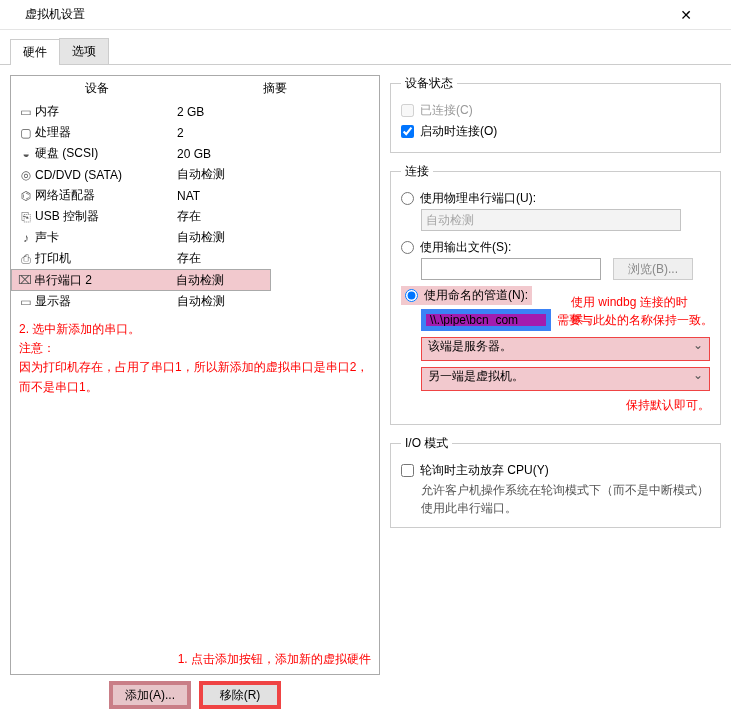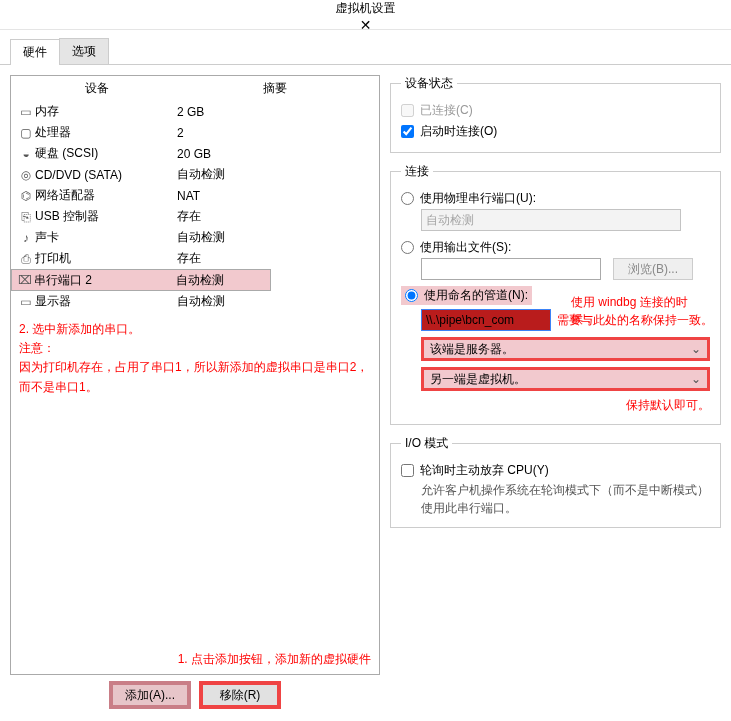--- a/index.html
+++ b/index.html
@@ -1,17 +1,17 @@
 <!DOCTYPE html>
 <html><head>
 <meta charset="utf-8">
 <style>
 * { box-sizing: border-box; font-family: "Microsoft YaHei", "Segoe UI", sans-serif; font-size: 12px; }
 body { margin: 0; background: #fff; width: 731px; height: 721px; overflow: hidden; }
-.titlebar { height: 30px; display: flex; align-items: center; padding: 0 25px; border-bottom: 1px solid #e5e5e5; flex-direction: column; }
+.titlebar { height: 30px; display: flex; align-items: center; padding: 0 25px; border-bottom: 1px solid #e5e5e5; }
 .titlebar .t { flex: 1; }
 .titlebar .x { width: 40px; text-align: center; font-size: 14px; cursor: pointer; }
 .tabs { display: flex; padding: 8px 10px 0 10px; border-bottom: 1px solid #ccc; }
 .tab { padding: 4px 12px; border: 1px solid #ccc; border-bottom: none; background: #e5e5e5; cursor: pointer; margin-right: -1px; }
 .tab.active { background: #fff; position: relative; top: 1px; }
 .body { display: flex; padding: 10px; gap: 10px; }
 .left { width: 370px; }
 .right { flex: 1; }
 .listbox { border: 1px solid #aaa; background: #fff; height: 600px; position: relative; display: flex; flex-direction: column;}
 .listhdr { display: flex; font-weight: 400; color: #000; padding: 4px 6px; text-align: center; }
@@ -27,29 +27,29 @@
 .btmbar { display: flex; gap: 8px; justify-content: center; padding: 6px 0; }
 .btn { min-width: 82px; height: 28px; border: 4px solid #ef4444; background: #e1e1e1; cursor: pointer; }
 .btn.hi { background: #e7c5c9; border-color: #c97e87; }
 fieldset { border: 1px solid #ccc; margin: 0 0 10px 0; padding: 8px 10px 10px 10px; }
 legend { padding: 0 4px; color: #000; }
 label.cb { display: flex; align-items: center; gap: 6px; padding: 2px 0; }
 label.rb { display: flex; align-items: center; gap: 6px; padding: 2px 0; }
 input[type=checkbox], input[type=radio] { margin: 0; }
 .sel, .txt { width: 260px; height: 22px; border: 1px solid #aaa; padding: 0 4px; background: #fff; }
 .sel { appearance: none; background: #efefef; }
-.row-sel { background: #f2c9ce; border: 3px solid #ef4444; height: 24px; display: flex; align-items: center; padding: 0 6px; justify-content: space-between; margin: 6px 0; }
+.row-sel { background: #f2c9ce; border: 1px solid #ef4444; height: 24px; display: flex; align-items: flex-start; padding: 0 6px; justify-content: space-between; margin: 6px 0; }
 .row-sel .chev { color: #555; }
 .inline { display: flex; align-items: center; gap: 6px; }
 .small { color: #555; line-height: 1.5; }
 .footer { border-top: 1px solid #ddd; padding: 8px; display: flex; justify-content: flex-end; gap: 8px; }
 .ann-r { color: #f00; }
 .indent { margin-left: 20px; }
 .pipe-wrap { position: relative; margin: 4px 0 0 20px; }
-.pipe-input { width: 130px; height: 22px; border: 1px solid #3b82f6; background: #b91c1c; padding: 0 4px; }
+.pipe-input { width: 130px; height: 22px; border: 5px solid #3b82f6; background: #a21caf; padding: 0 4px; }
 .browse { width: 80px; height: 22px; border: 1px solid #ccc; background: #efefef; color: #888; margin-left: 6px; }
 .radio-row-hi { background: #f2c9ce; display: inline-flex; align-items: center; gap: 6px; padding: 1px 4px; }
 </style>
 </head>
 <body>
 
 <div class="titlebar">
   <span class="t">虚拟机设置</span>
   <span class="x">✕</span>
 </div>

